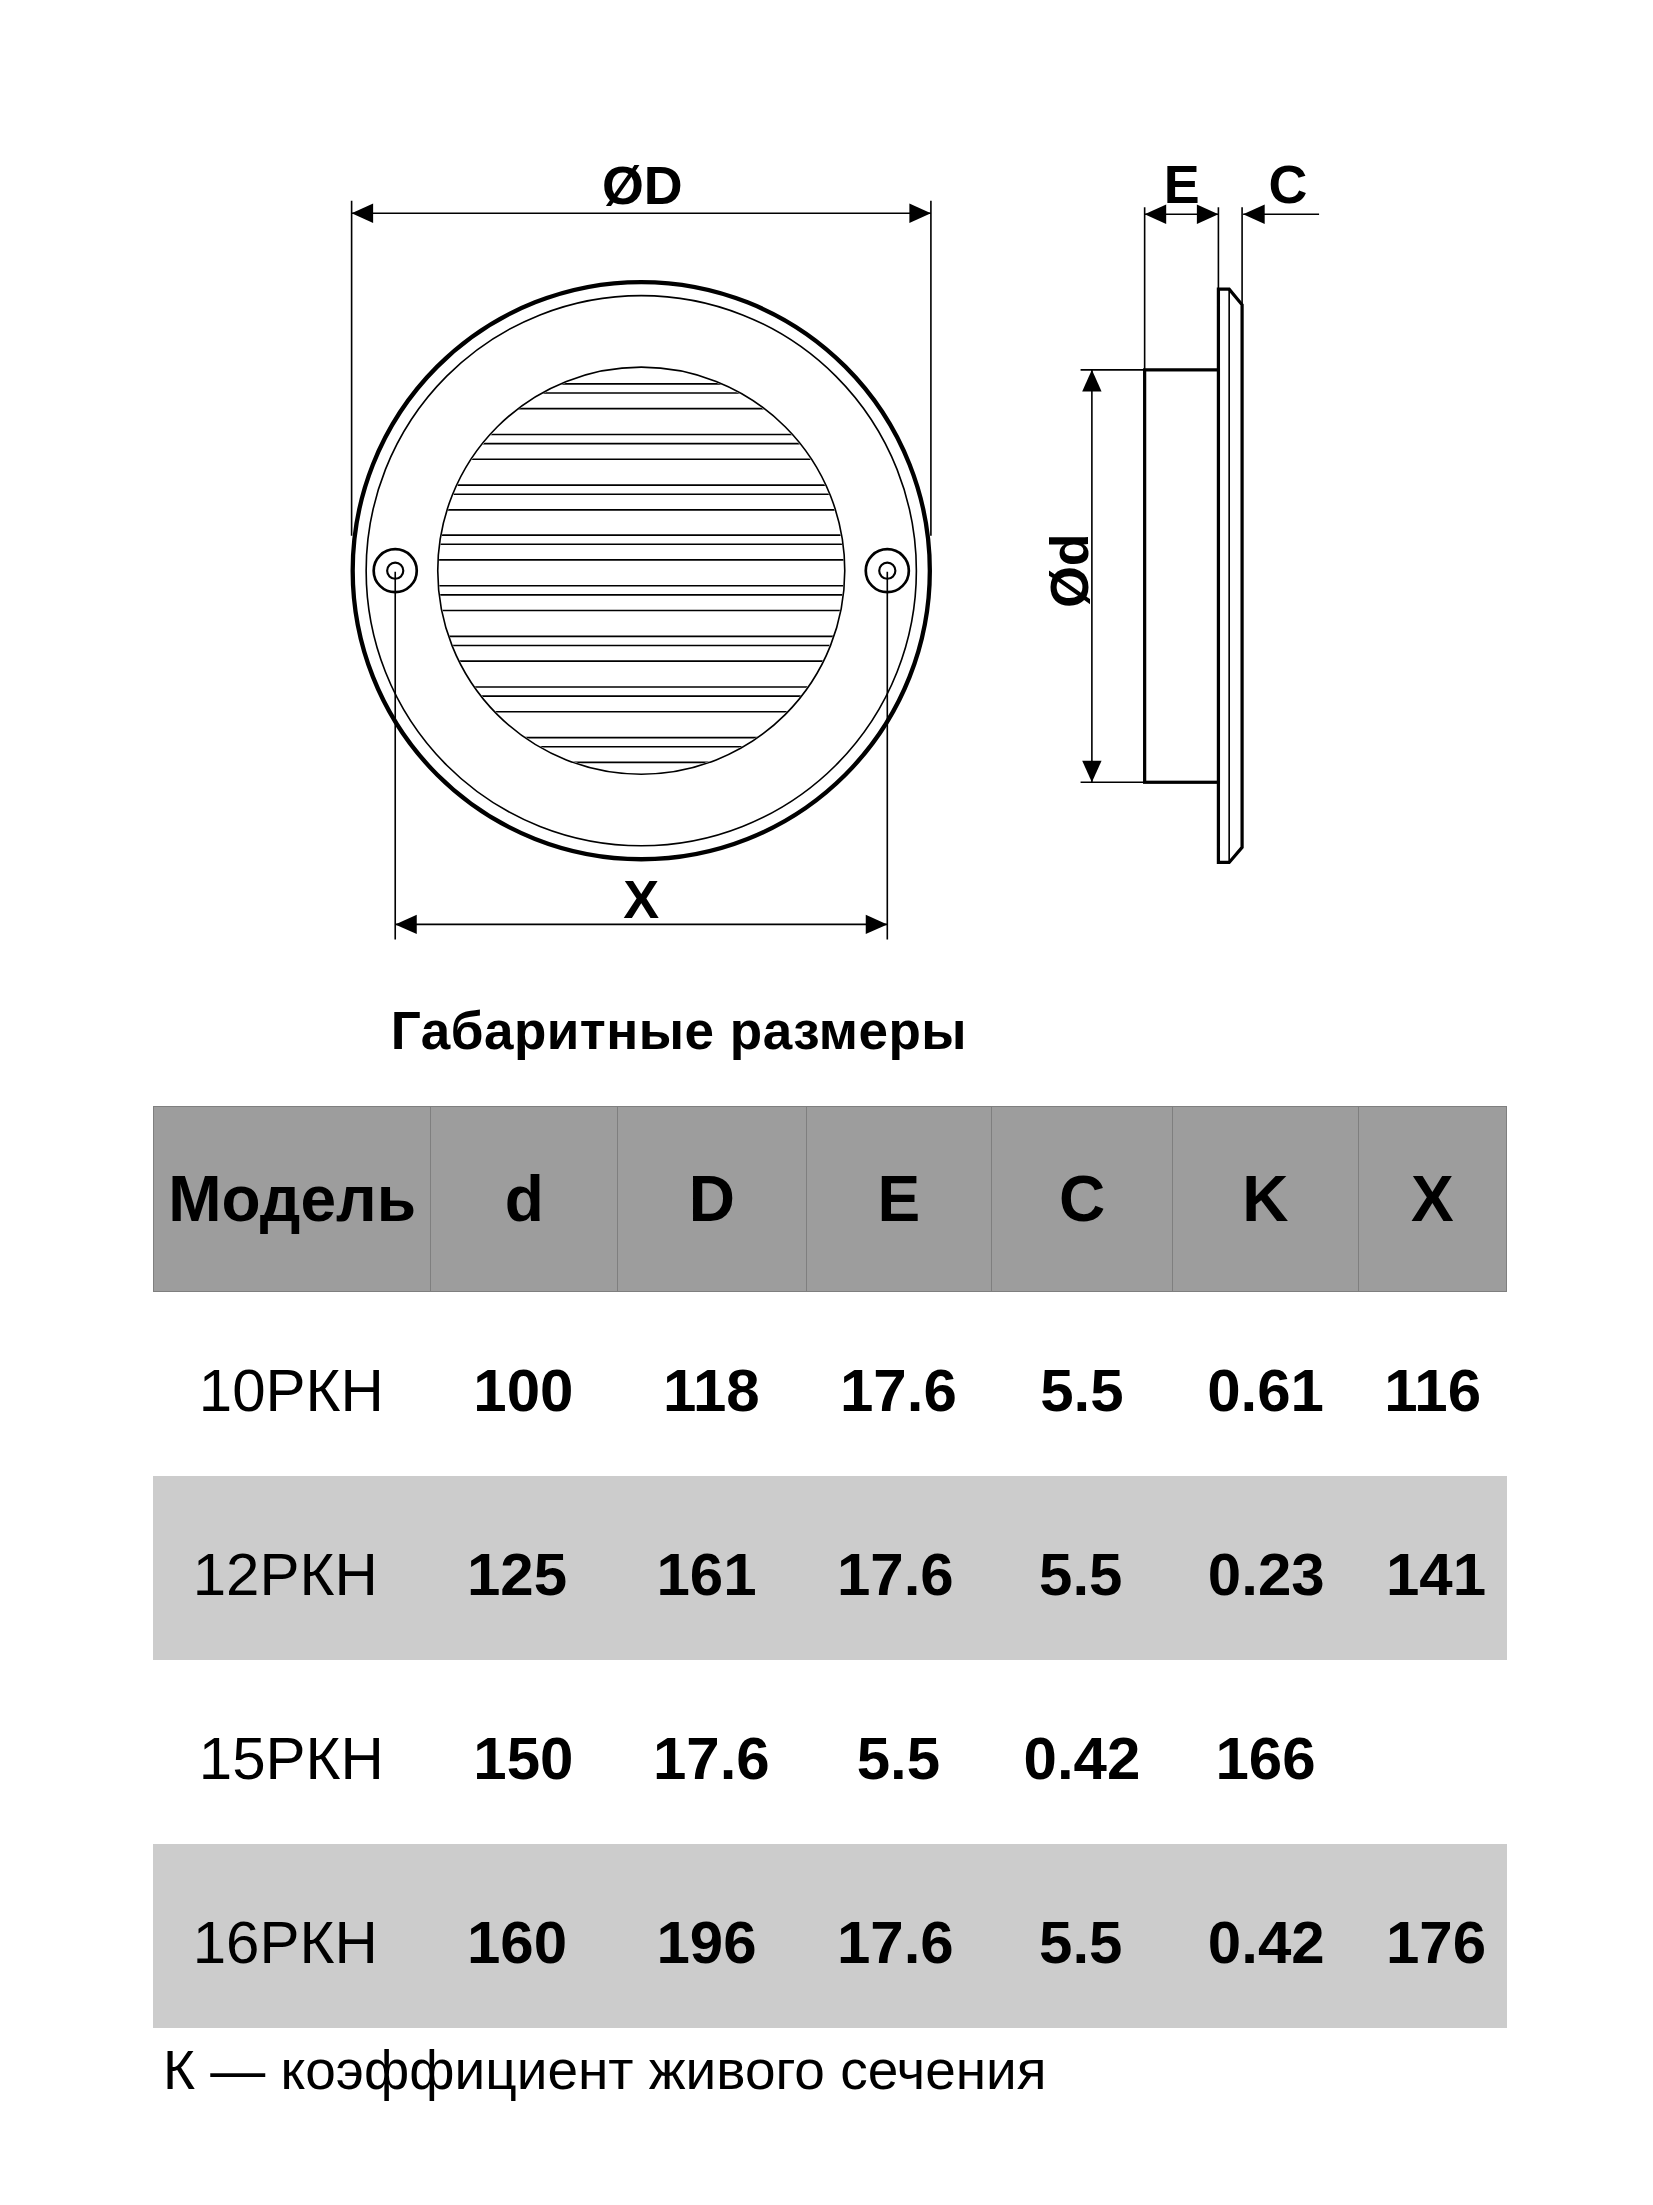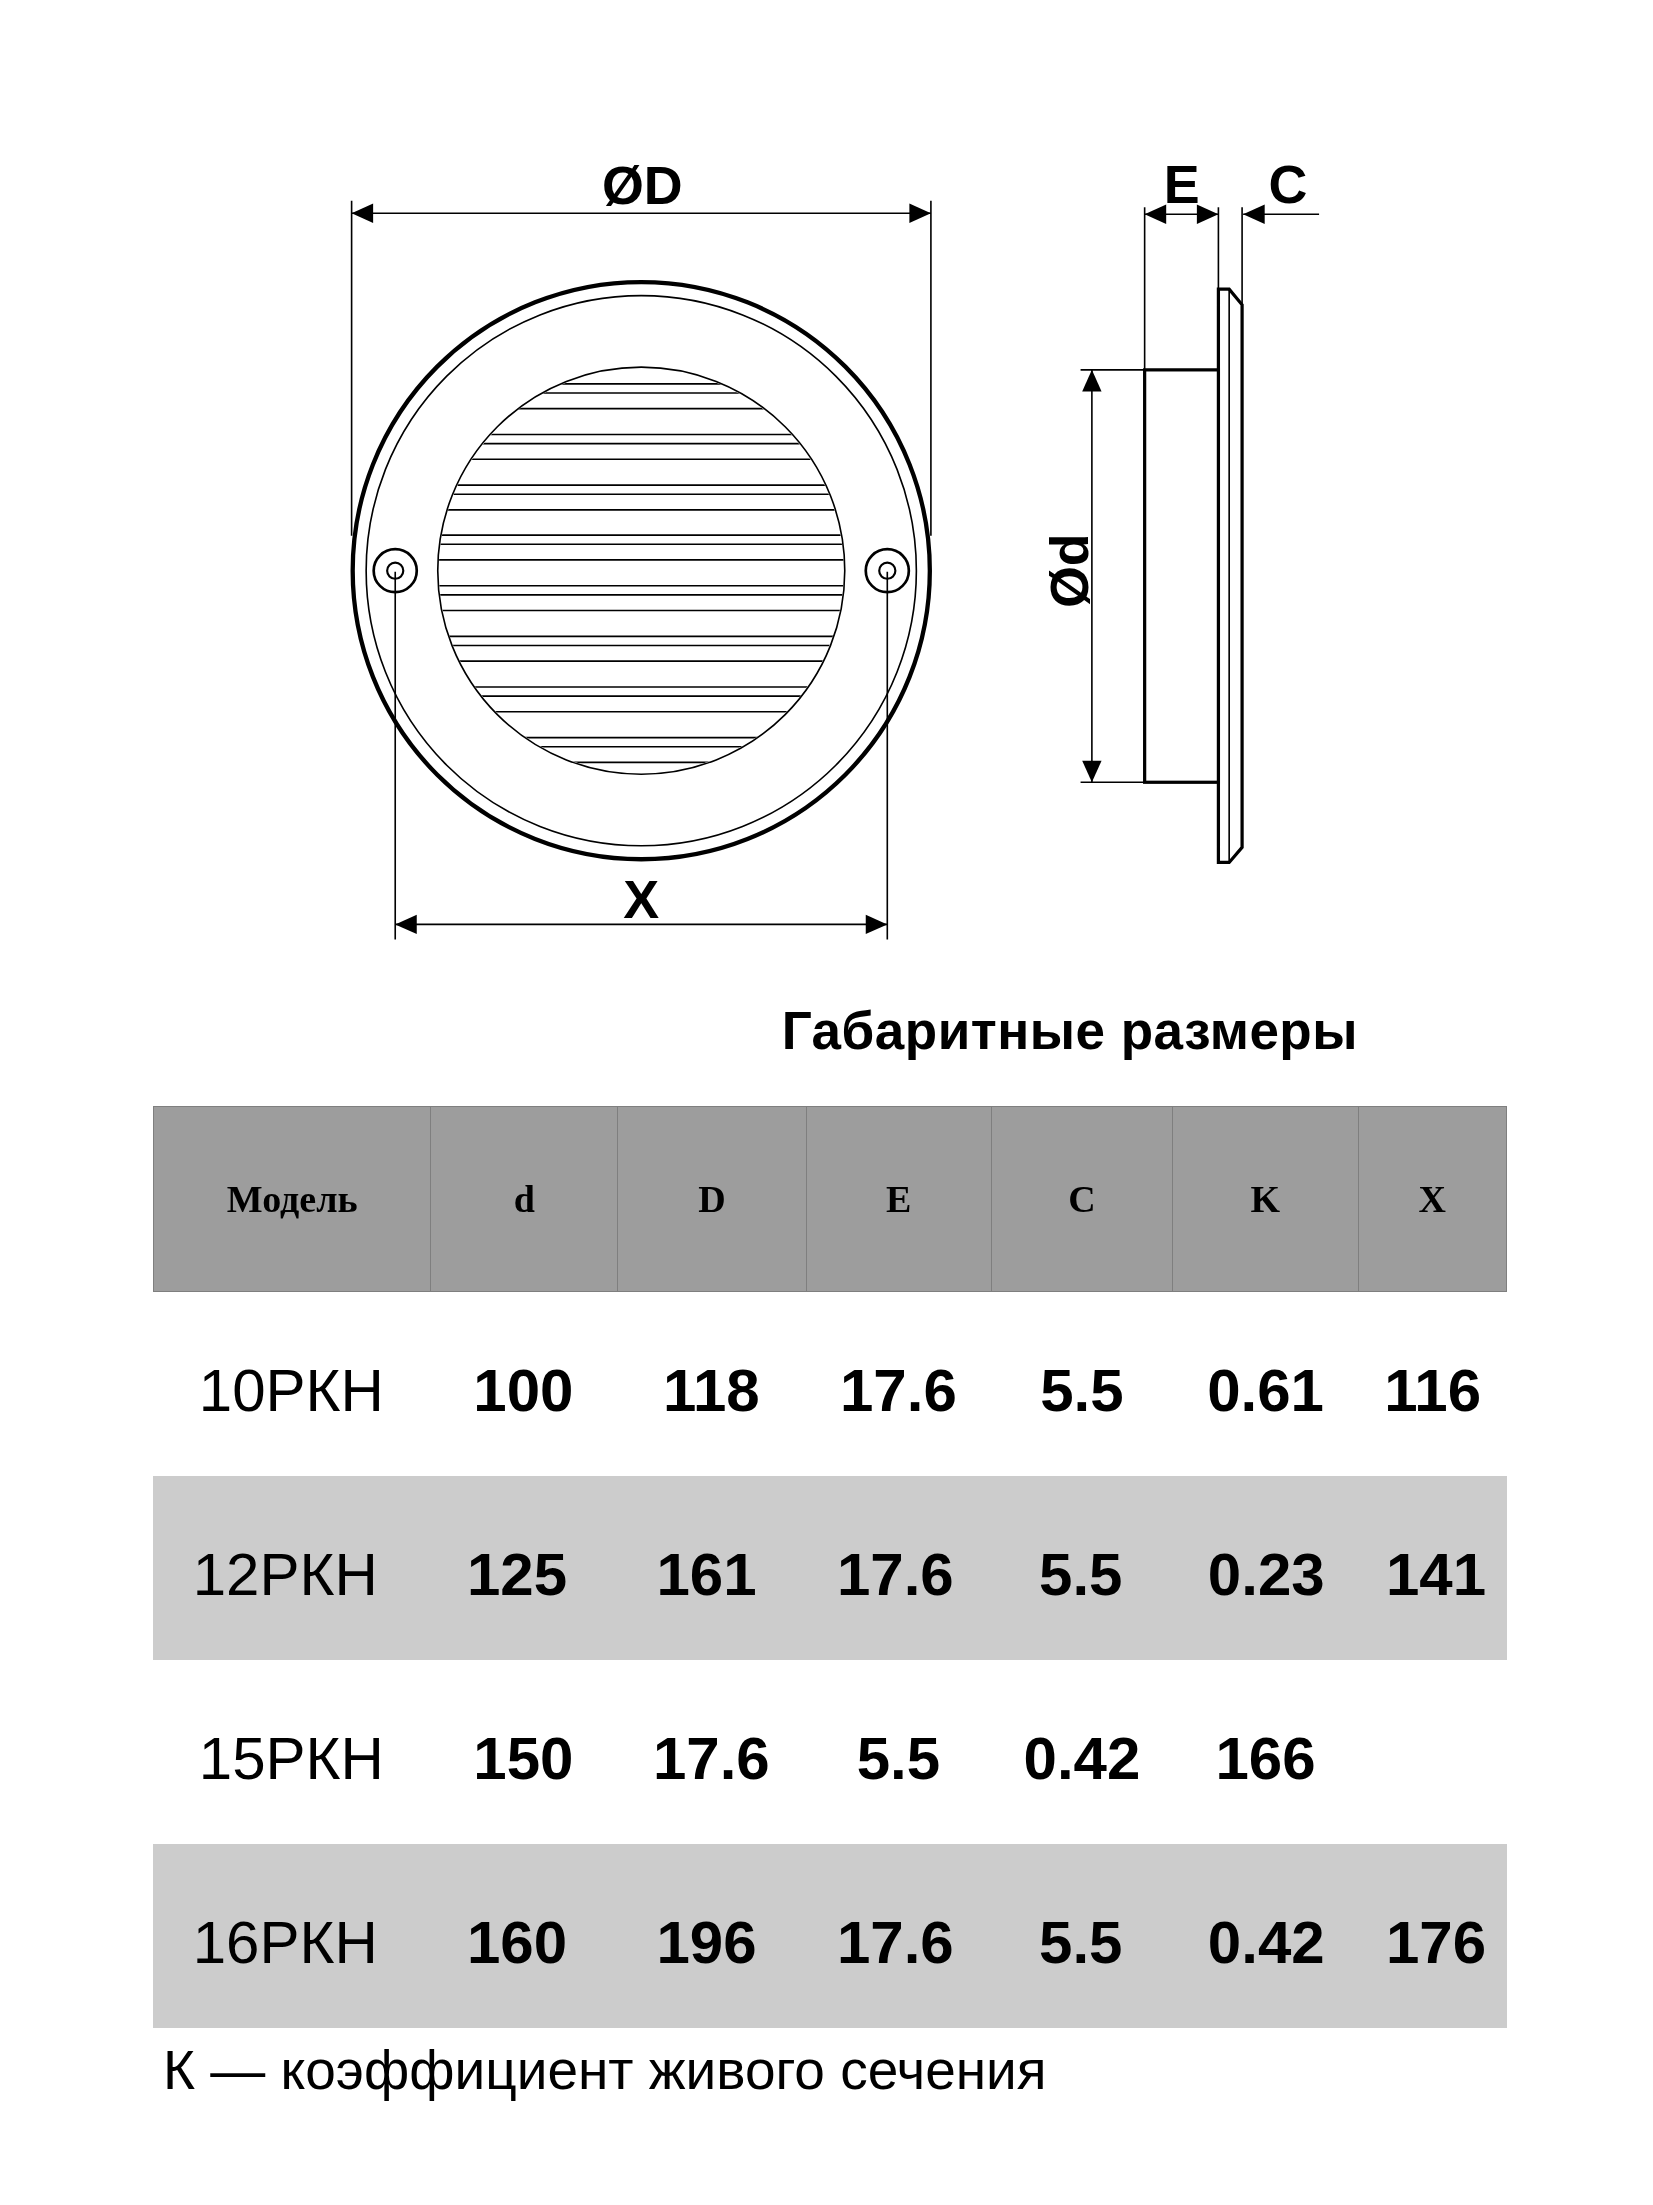--- a/index.html
+++ b/index.html
@@ -15,33 +15,33 @@
   
   .drawing{position:absolute;left:0;top:0;color:var(--line,#000);}
   .drawing text{
     font-family:"Liberation Sans", sans-serif;
     font-weight:700;font-size:100px;fill:currentColor;
   }
 
   
   .title{
     position:absolute;left:0;top:1000px;width:1358px;
-    text-align:right;font-size:53px;font-weight:700;letter-spacing:0.5px;
+    text-align:center;font-size:53px;font-weight:700;letter-spacing:0.5px;
   }
 
   
   .dim-table{position:absolute;left:153px;top:1106px;width:1354px;}
   .tr{display:grid;grid-template-columns:514fr 348fr 350fr 345fr 337fr 345fr 276fr;}
   .thead{
     height:186px;background:var(--header-bg,#9d9d9d);
     border:1.6px solid var(--header-grid,#7f7f7f);
     box-sizing:border-box;
   }
   .th{display:flex;align-items:center;justify-content:center;
-      font-size:38px;font-weight:700;font-family:Liberation Serif, serif;}
+      font-size:64px;font-weight:700;}
   .th + .th{border-left:1.6px solid var(--header-grid,#7f7f7f);}
   .row{height:184px;}
   .row.alt{background:var(--row-alt-bg,#ccc);gap:10px;}
   .td{display:flex;align-items:center;justify-content:center;font-size:60px;margin-top:12px;}
   .td.model{font-weight:400;}
   .td.value{font-weight:700;}
 
   
   .footnote{position:absolute;left:163px;top:2038px;font-size:55px;font-weight:400;}
 </style>

